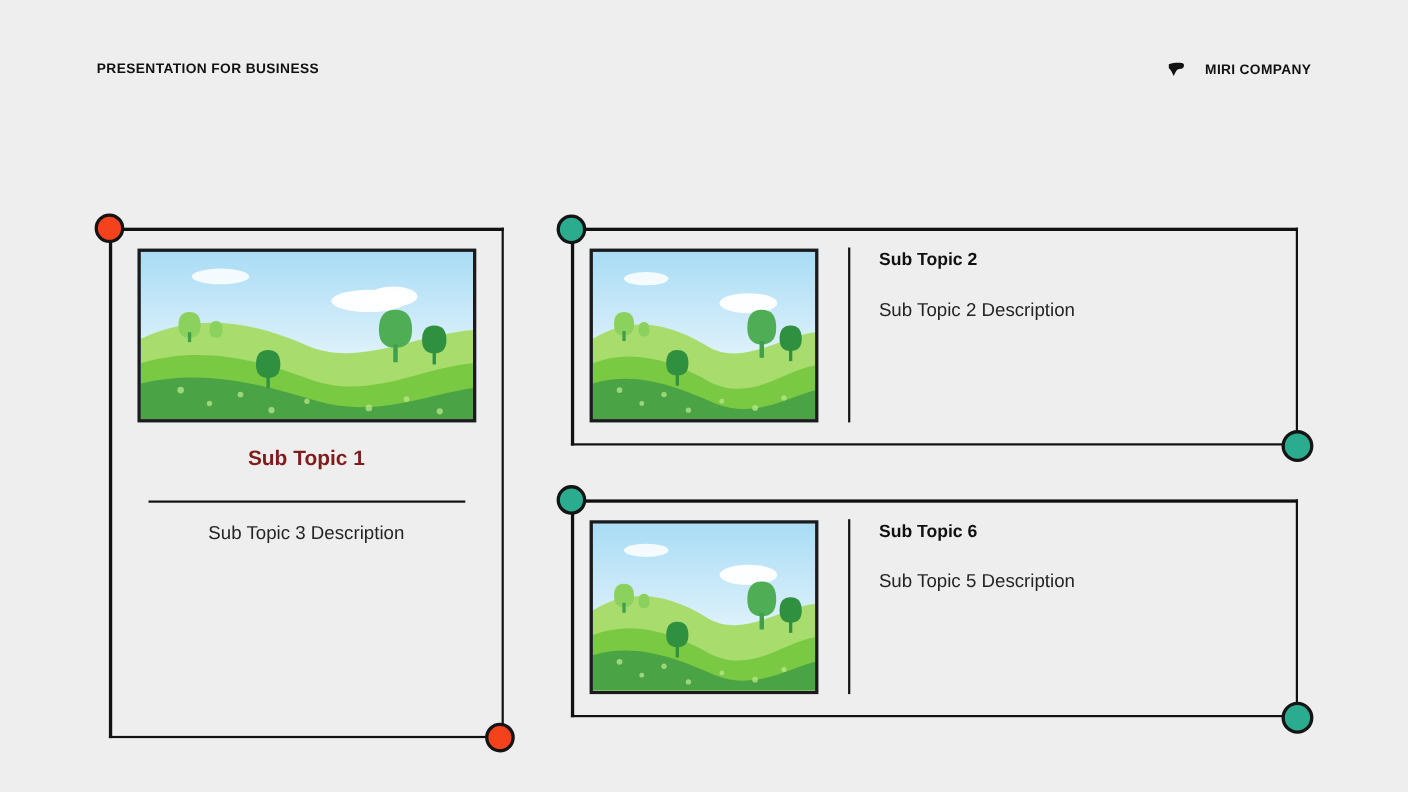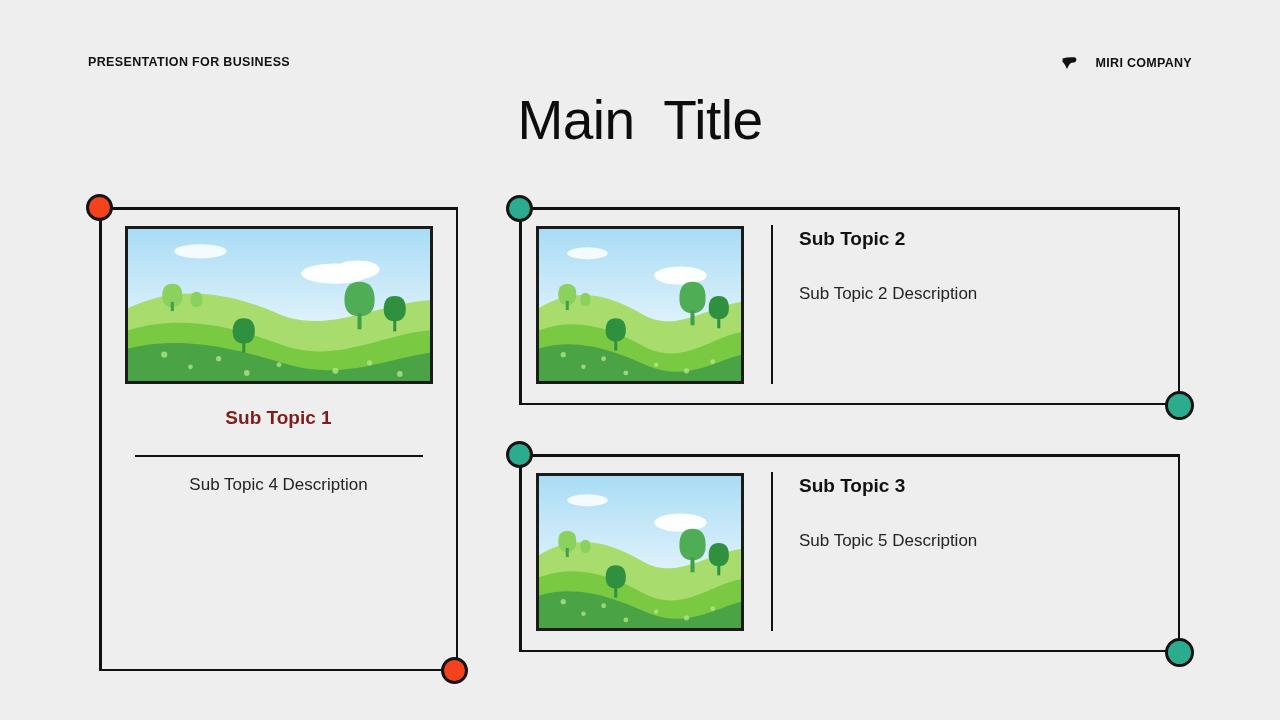--- a/index.html
+++ b/index.html
@@ -70,22 +70,22 @@
   }
 
   
   #card2 { left:519px; top:207px; width:661px; height:198px; }
   #card3 { left:519px; top:454px; width:661px; height:198px; }
   #card2-pic { left:536px; top:226px; width:208px; height:158px; }
   #card3-pic { left:536px; top:473px; width:208px; height:158px; }
   .vrule { position:absolute; width:2px; background:#111; }
   #card2-vrule { left:771px; top:225px; height:159px; }
   #card3-vrule { left:771px; top:472px; height:159px; }
-  .r-title { position:absolute; font-size:19px; font-weight:bold; color:#111; }
-  .r-desc  { position:absolute; font-size:17px; color:#242424;margin-top:12px; }
+  .r-title { position:absolute; font-size:16px; font-weight:bold; color:#111; }
+  .r-desc  { position:absolute; font-size:17px; color:#242424; }
   #card2-title { left:799px; top:228px; }
   #card2-desc  { left:799px; top:272px; }
   #card3-title { left:799px; top:475px; }
   #card3-desc  { left:799px; top:519px; }
 </style>
 </head>
 <body>
 
 <div class="slide">
 
@@ -97,21 +97,20 @@
         <path d="M2.2 6.2 C7.5 4.6 13 4.2 18.6 4.6 C20.9 4.8 22.2 6.6 21.6 8.7
                  C21.0 10.8 19.3 12.0 17.3 12.1 C14.5 12.2 12.3 13.6 11.0 16.2
                  L8.4 21.2 L5.9 16.0 C5.0 14.1 4.0 12.4 2.2 11.2 Z
                  M12.6 7.6 C14.2 7.5 15.9 7.5 17.5 7.7 C18.3 7.8 18.6 8.4 18.2 9.0
                  C17.7 9.7 16.9 9.9 16.0 10.0 C14.4 10.1 13.3 9.3 12.6 7.6 Z" fill="#111"></path>
       </svg>
     </span>
     <span class="brand-name">MIRI COMPANY</span>
   </div>
 
-  <div class="main-title">Main  Title</div>
 
   <div class="frame" id="card1">
     <div class="edge" style="left:0;top:0;width:359px;height:2.5px;"></div>
     <div class="edge" style="left:0;top:0;width:2.5px;height:464px;"></div>
     <div class="edge" style="left:356.5px;top:0;width:2.5px;height:464px;"></div>
     <div class="edge" style="left:0;top:461.5px;width:359px;height:2.5px;"></div>
   </div>
   <div class="dot red" style="left:86px;top:194px;width:27px;height:27px;"></div>
   <div class="dot red" style="left:441px;top:657px;width:27px;height:27px;"></div>
 
@@ -153,21 +152,21 @@
         <circle cx="150" cy="134" r="2.4"></circle>
           <circle cx="206" cy="140" r="3"></circle>
         <circle cx="240" cy="132" r="2.6"></circle>
           <circle cx="270" cy="143" r="2.8"></circle>
       </g>
     </svg>
   </div>
 
   <div class="c1-title">Sub Topic 1</div>
   <div class="c1-rule"></div>
-  <div class="c1-desc">Sub Topic 4 Description</div>
+  <div class="c1-desc">Sub Topic 3 Description</div>
 
   <div class="frame" id="card2">
     <div class="edge" style="left:0;top:0;width:661px;height:2.5px;"></div>
     <div class="edge" style="left:0;top:0;width:2.5px;height:198px;"></div>
     <div class="edge" style="left:658.5px;top:0;width:2.5px;height:198px;"></div>
     <div class="edge" style="left:0;top:195.5px;width:661px;height:2.5px;"></div>
   </div>
   <div class="dot teal" style="left:506px;top:195px;width:27px;height:27px;"></div>
   <div class="dot teal" style="left:1165px;top:391px;width:29px;height:29px;"></div>
 
@@ -254,16 +253,16 @@
           <circle cx="44" cy="136" r="2.2"></circle>
         <circle cx="64" cy="128" r="2.4"></circle>
           <circle cx="86" cy="142" r="2.4"></circle>
         <circle cx="116" cy="134" r="2.2"></circle>
           <circle cx="146" cy="140" r="2.6"></circle>
         <circle cx="172" cy="131" r="2.4"></circle>
       </g>
     </svg>
   </div>
   <div class="vrule" id="card3-vrule"></div>
-  <div class="r-title" id="card3-title">Sub Topic 3</div>
+  <div class="r-title" id="card3-title">Sub Topic 6</div>
   <div class="r-desc" id="card3-desc">Sub Topic 5 Description</div>
 
 </div>
 
 </body></html>

